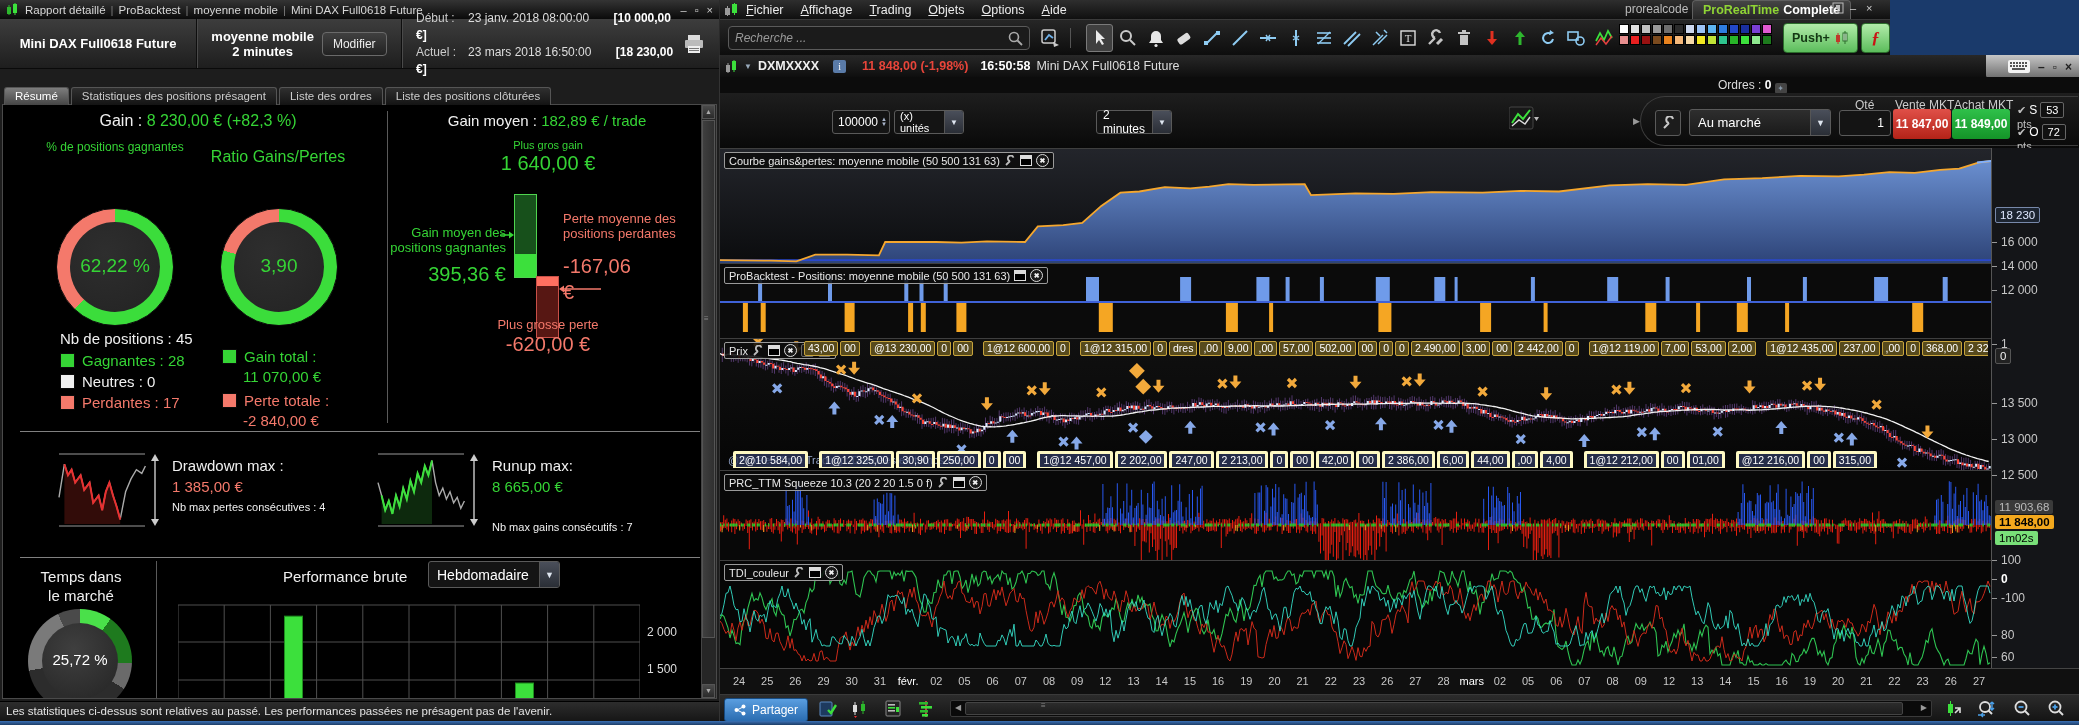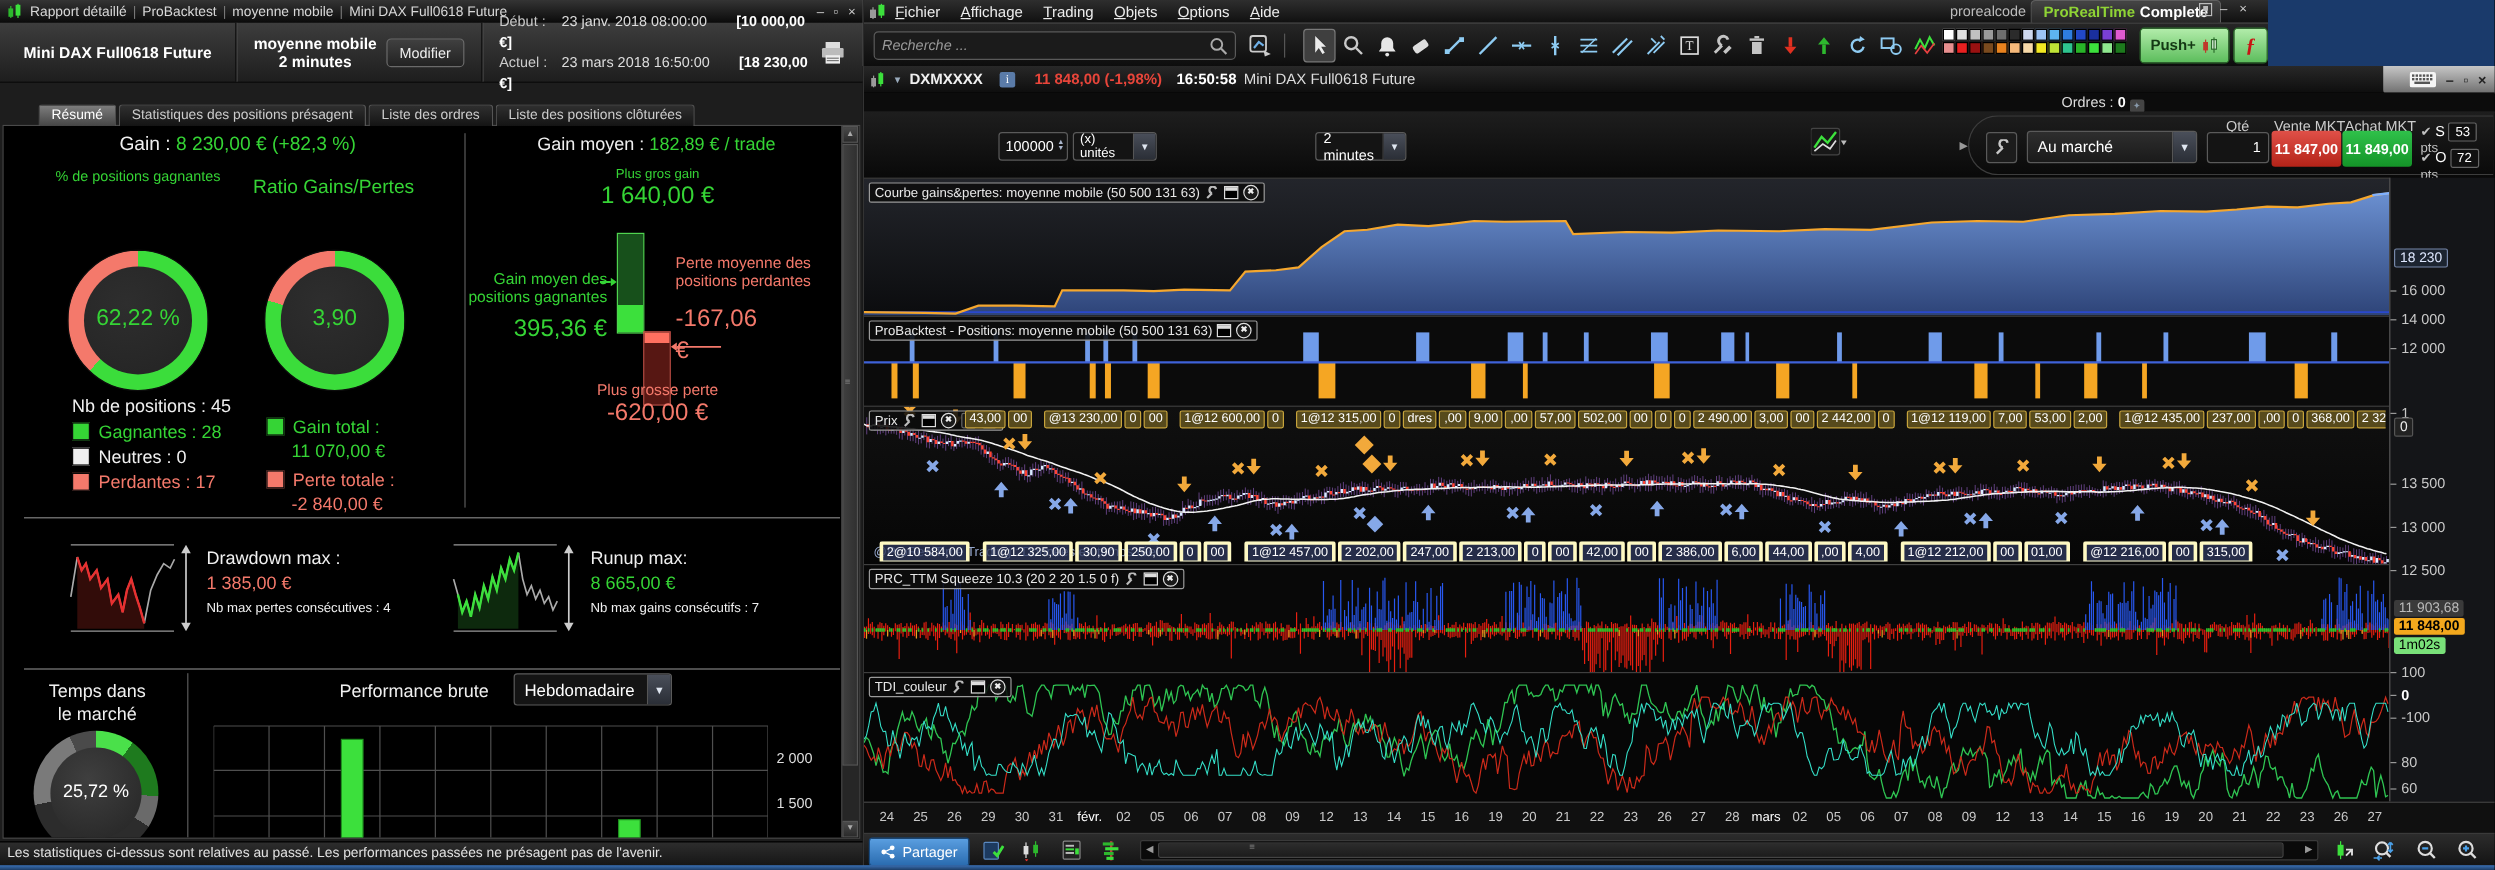--- a/index.html
+++ b/index.html
@@ -24,21 +24,21 @@
   .hdr-div{width:1px;height:100%;background:#0e0e0e;box-shadow:1px 0 0 #4a4a4a;}
   #hdr-instr{width:196px;font-weight:bold;font-size:13px;color:#fff;text-align:center;}
   #hdr-sys{width:204px;gap:8px;}
   #hdr-sys .sysname{font-weight:bold;font-size:13px;color:#fff;text-align:center;line-height:15px;}
   .btn-modifier{background:linear-gradient(#404040,#222);border:1px solid #6a6a6a;border-radius:4px;
     color:#eee;font-size:12px;padding:4px 10px;}
   #hdr-dates{flex:1;padding-left:14px;font-size:12px;line-height:17px;justify-content:flex-start;}
   #hdr-dates .lbl{color:#ccc;display:inline-block;width:52px;}
   #hdr-dates b{color:#fff;padding-left:21px;}
   #print-icon{margin-left:auto;margin-right:14px;}
-  #rw-tabs{position:absolute;left:4px;top:87px;height:18px;display:flex;gap:2px;font-size:11.5px;z-index:3;margin-left:28px;}
+  #rw-tabs{position:absolute;left:4px;top:87px;height:18px;display:flex;gap:2px;font-size:11.5px;z-index:3;}
   .tab{padding:2px 10px 3px;background:linear-gradient(#2f2f2f,#141414);border:1px solid #555;
     border-bottom:none;border-radius:3px 3px 0 0;color:#ccc;white-space:nowrap;}
   .tab.active{background:linear-gradient(#7d7d7d,#454545);color:#fff;}
   #rw-content{position:absolute;left:2px;top:104px;width:715px;height:595px;background:#000000;
     border:1px solid #4a4a4a;box-sizing:border-box;overflow:hidden;}
   .donut{position:absolute;width:116px;height:116px;border-radius:50%;border:1px solid #0c0c0c;}
   .donut::after{content:"";position:absolute;left:13px;top:13px;right:13px;bottom:13px;border-radius:50%;
     background:radial-gradient(circle at 40% 35%,#2e2e2e,#232323);}
   .donut .dval{position:absolute;left:0;right:0;top:46px;text-align:center;font-size:19px;color:#35d435;z-index:2;}
   .leg-sq{display:inline-block;width:13px;height:13px;border:1px solid #0a0a0a;vertical-align:-2px;margin-right:7px;}
@@ -295,21 +295,21 @@
             <polyline points="2,30.6 5.6,43.480000000000004 9.2,58.2 12.8,49 16.4,61.88 20,43.480000000000004 23.6,54.52 27.2,36.120000000000005 30.8,47.160000000000004 34.4,28.76 38,39.800000000000004 41.6,21.400000000000002 45.2,30.6 48.800000000000004,14.040000000000001 52.4,23.240000000000002 56,8.52 59.6,30.6 63.2,43.480000000000004 66.8,36.120000000000005 70.4,47.160000000000004 74,39.800000000000004 77.60000000000001,50.84 81.2,45.32 84.8,56.36 88.4,49" fill="none" stroke="#aaa" stroke-width="1.4"></polyline>
             <polygon points="5.6,43.480000000000004 9.2,58.2 12.8,49 16.4,61.88 20,43.480000000000004 23.6,54.52 27.2,36.120000000000005 30.8,47.160000000000004 34.4,28.76 38,39.800000000000004 41.6,21.400000000000002 45.2,30.6 48.800000000000004,14.040000000000001 52.4,23.240000000000002 56,8.52 56,72 5.6,72" fill="#1c5c1c" opacity="0.45"></polygon>
             <polyline points="5.6,43.480000000000004 9.2,58.2 12.8,49 16.4,61.88 20,43.480000000000004 23.6,54.52 27.2,36.120000000000005 30.8,47.160000000000004 34.4,28.76 38,39.800000000000004 41.6,21.400000000000002 45.2,30.6 48.800000000000004,14.040000000000001 52.4,23.240000000000002 56,8.52" fill="none" stroke="#3ce03c" stroke-width="2"></polyline>
             <line x1="98" y1="4" x2="98" y2="72" stroke="#ccc" stroke-width="1.4"></line>
             <polygon points="98,2 94,9 102,9" fill="#ccc"></polygon>
             <polygon points="98,74 94,67 102,67" fill="#ccc"></polygon>
           </svg>
         </div>
       <div class="abs wht stat15" style="left:489px;top:352px;">Runup max:</div>
       <div class="abs grn stat15" style="left:489px;top:373px;">8 665,00 €</div>
-      <div class="abs wht" style="left:489px;top:396px;font-size:11px;">Nb max gains consécutifs : 7</div>
+      <div class="abs wht" style="left:489px;top:416px;font-size:11px;">Nb max gains consécutifs : 7</div>
 
       <div class="hr" style="left:17px;top:452px;width:680px;"></div>
       <div class="vr" style="left:153px;top:456px;height:137px;"></div>
 
       <div class="abs ctr wht stat15" style="left:8px;top:462px;width:140px;line-height:19px;">
         <div>Temps dans</div>
           <div>le marché</div>
       </div>
       <div id="gauge" style="background: conic-gradient(rgb(74, 224, 74) 0deg, rgb(74, 224, 74) 10%, rgb(30, 122, 30) 10%, rgb(30, 122, 30) 25.72%, rgb(106, 106, 106) 25.72%, rgb(106, 106, 106) 34%, rgb(44, 44, 44) 34%, rgb(44, 44, 44) 72%, rgb(122, 122, 122) 72%, rgb(122, 122, 122) 93%, rgb(74, 74, 74) 93%, rgb(74, 74, 74) 100%);">
           <span class="dval">25,72 %</span>

